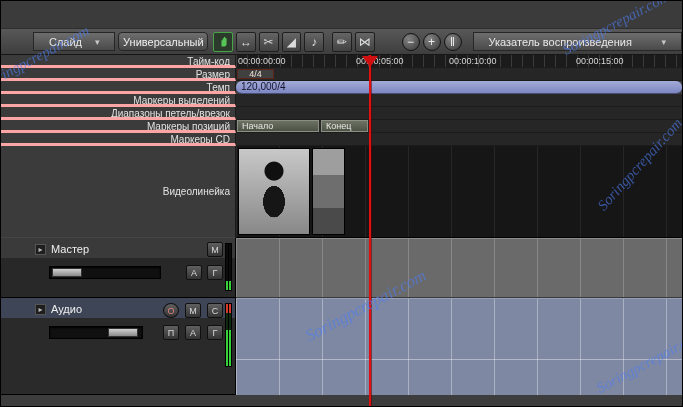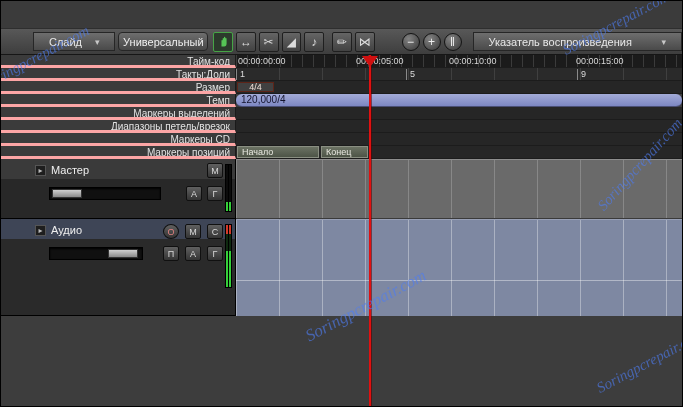--- a/index.html
+++ b/index.html
@@ -166,60 +166,59 @@
     <div class="row">
       <div class="row-label">Тайм-код</div>
       <div class="row-content rc-timecode">
         <span class="time t0">00:00:00:00</span>
         <span class="time t1">00:00:05:00</span>
         <span class="time t2">00:00:10:00</span>
         <span class="time t3">00:00:15:00</span>
       </div>
     </div>
     <div class="row">
-      <div class="row-label">Такты:Доли</div>
-      <div class="row-content rc-bars">
-        <span class="bar-num b0">1</span>
-        <span class="bar-num b1">5</span>
-        <span class="bar-num b2">9</span>
-      </div>
-    </div>
-    <div class="row">
       <div class="row-label">Размер</div>
       <div class="row-content">
         <div class="size-chip">4/4</div>
       </div>
     </div>
     <div class="row">
       <div class="row-label">Темп</div>
       <div class="row-content rc-tempo">
         <span class="tempo-text">120,000/4</span>
       </div>
     </div>
     <div class="row">
       <div class="row-label">Маркеры выделений</div>
       <div class="row-content"></div>
     </div>
     <div class="row">
       <div class="row-label">Диапазоны петель/врезок</div>
-      <div class="row-content"></div>
-    </div>
-    <div class="row">
-      <div class="row-label">Маркеры CD</div>
       <div class="row-content"></div>
     </div>
     <div class="row">
       <div class="row-label">Маркеры позиций</div>
       <div class="row-content">
         <div class="marker-chip mk-start">Начало</div>
         <div class="marker-chip mk-end">Конец</div>
       </div>
     </div>
-  </div>
-
+    <div class="row">
+      <div class="row-label">Маркеры CD</div>
+      <div class="row-content"></div>
+    </div>
+  </div>
+
+  <div class="video-row">
+    <div class="video-label">Видеолинейка</div>
+    <div class="video-content">
+      <div class="thumb thumb1"></div>
+      <div class="thumb thumb2"></div>
+    </div>
+  </div>
 
   <div class="track master">
     <div class="track-panel">
       <div class="collapse">▸</div>
       <span class="trk-label">Мастер</span>
       <div class="sq-btn btn-m">М</div>
       <div class="fader">
         <div class="fader-handle"></div>
       </div>
       <div class="sq-btn btn-a">А</div>

